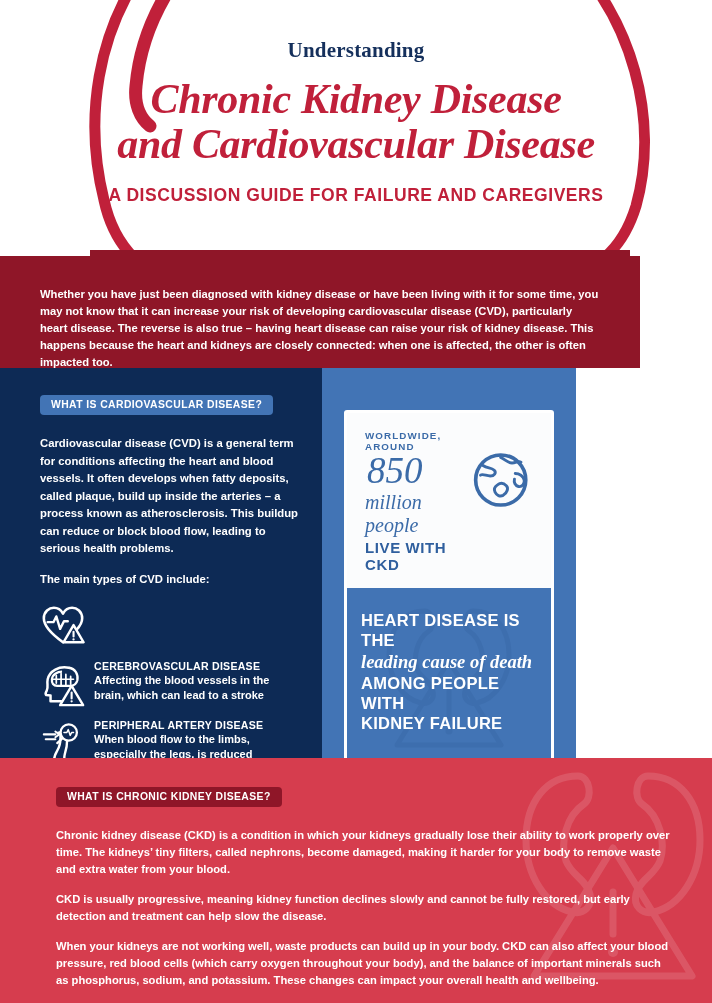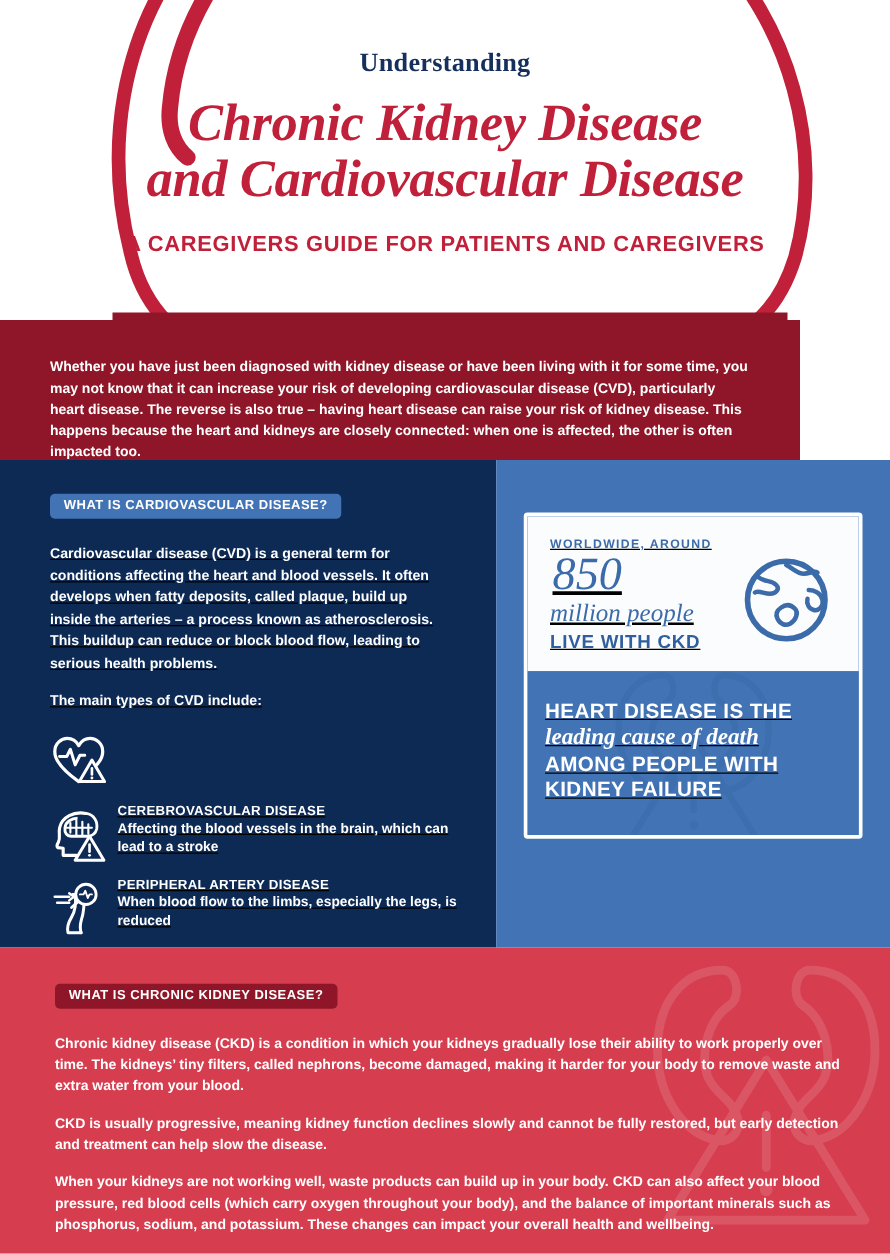--- a/index.html
+++ b/index.html
@@ -64,24 +64,23 @@
     margin:0;
     color:#ffffff;
     font-size:11.2px;
     line-height:1.52;
     font-weight:bold;
   }
 
   
   .band{
     position:relative;
-    width:712px;
+    width:576px;
     height:390px;
     display:flex;
-    text-decoration:underline;
   }
   .panel-navy{
     width:397px;
     background:#0d2a55;
     box-sizing:border-box;
     padding:26px 24px 0 40px;
   }
   .panel-blue{
     width:315px;
     background:#4274b5;
@@ -216,21 +215,21 @@
     letter-spacing:0;
   }
 
   
   .ckd{
     position:relative;
     width:712px;
     height:245px;
     background:#d63d4e;
     box-sizing:border-box;
-    padding:28px 40px 0 44px;
+    padding:28px 40px 0 56px;
     overflow:hidden;
   }
   .ckd-wm{
     position:absolute;
     right:-14px;
     top:4px;
     opacity:.13;
   }
   .ckd-body{
     position:relative;
@@ -254,21 +253,21 @@
       <path d="M208 -60 C 160 -10, 140 40, 136 86 C 134 104, 140 118, 150 126" fill="none" stroke="#c0203a" stroke-width="13" stroke-linecap="round"></path>
       <path d="M566 -46 C 632 16, 660 120, 636 206 C 628 232, 616 248, 604 258" fill="none" stroke="#c0203a" stroke-width="11" stroke-linecap="round"></path>
       <rect x="90" y="250" width="540" height="6" fill="#8f1628"></rect>
     </svg>
     <div class="header-inner">
       <div class="eyebrow">Understanding</div>
       <div class="title">
         <span class="l1">Chronic Kidney Disease</span>
         <span class="l2">and Cardiovascular Disease</span>
       </div>
-      <div class="subtitle">A CAREGIVERS GUIDE FOR PATIENTS AND CAREGIVERS</div>
+      <div class="subtitle">A DISCUSSION GUIDE FOR FAILURE AND CAREGIVERS</div>
     </div>
   </div>
 
   <div class="intro">
     <p>Whether you have just been diagnosed with kidney disease or have been living with it for some time, you may not know that it can increase your risk of developing cardiovascular disease (CVD), particularly heart disease. The reverse is also true – having heart disease can raise your risk of kidney disease. This happens because the heart and kidneys are closely connected: when one is affected, the other is often impacted too.</p>
   </div>
 
   <div class="band">
 
     <div class="panel-navy">

